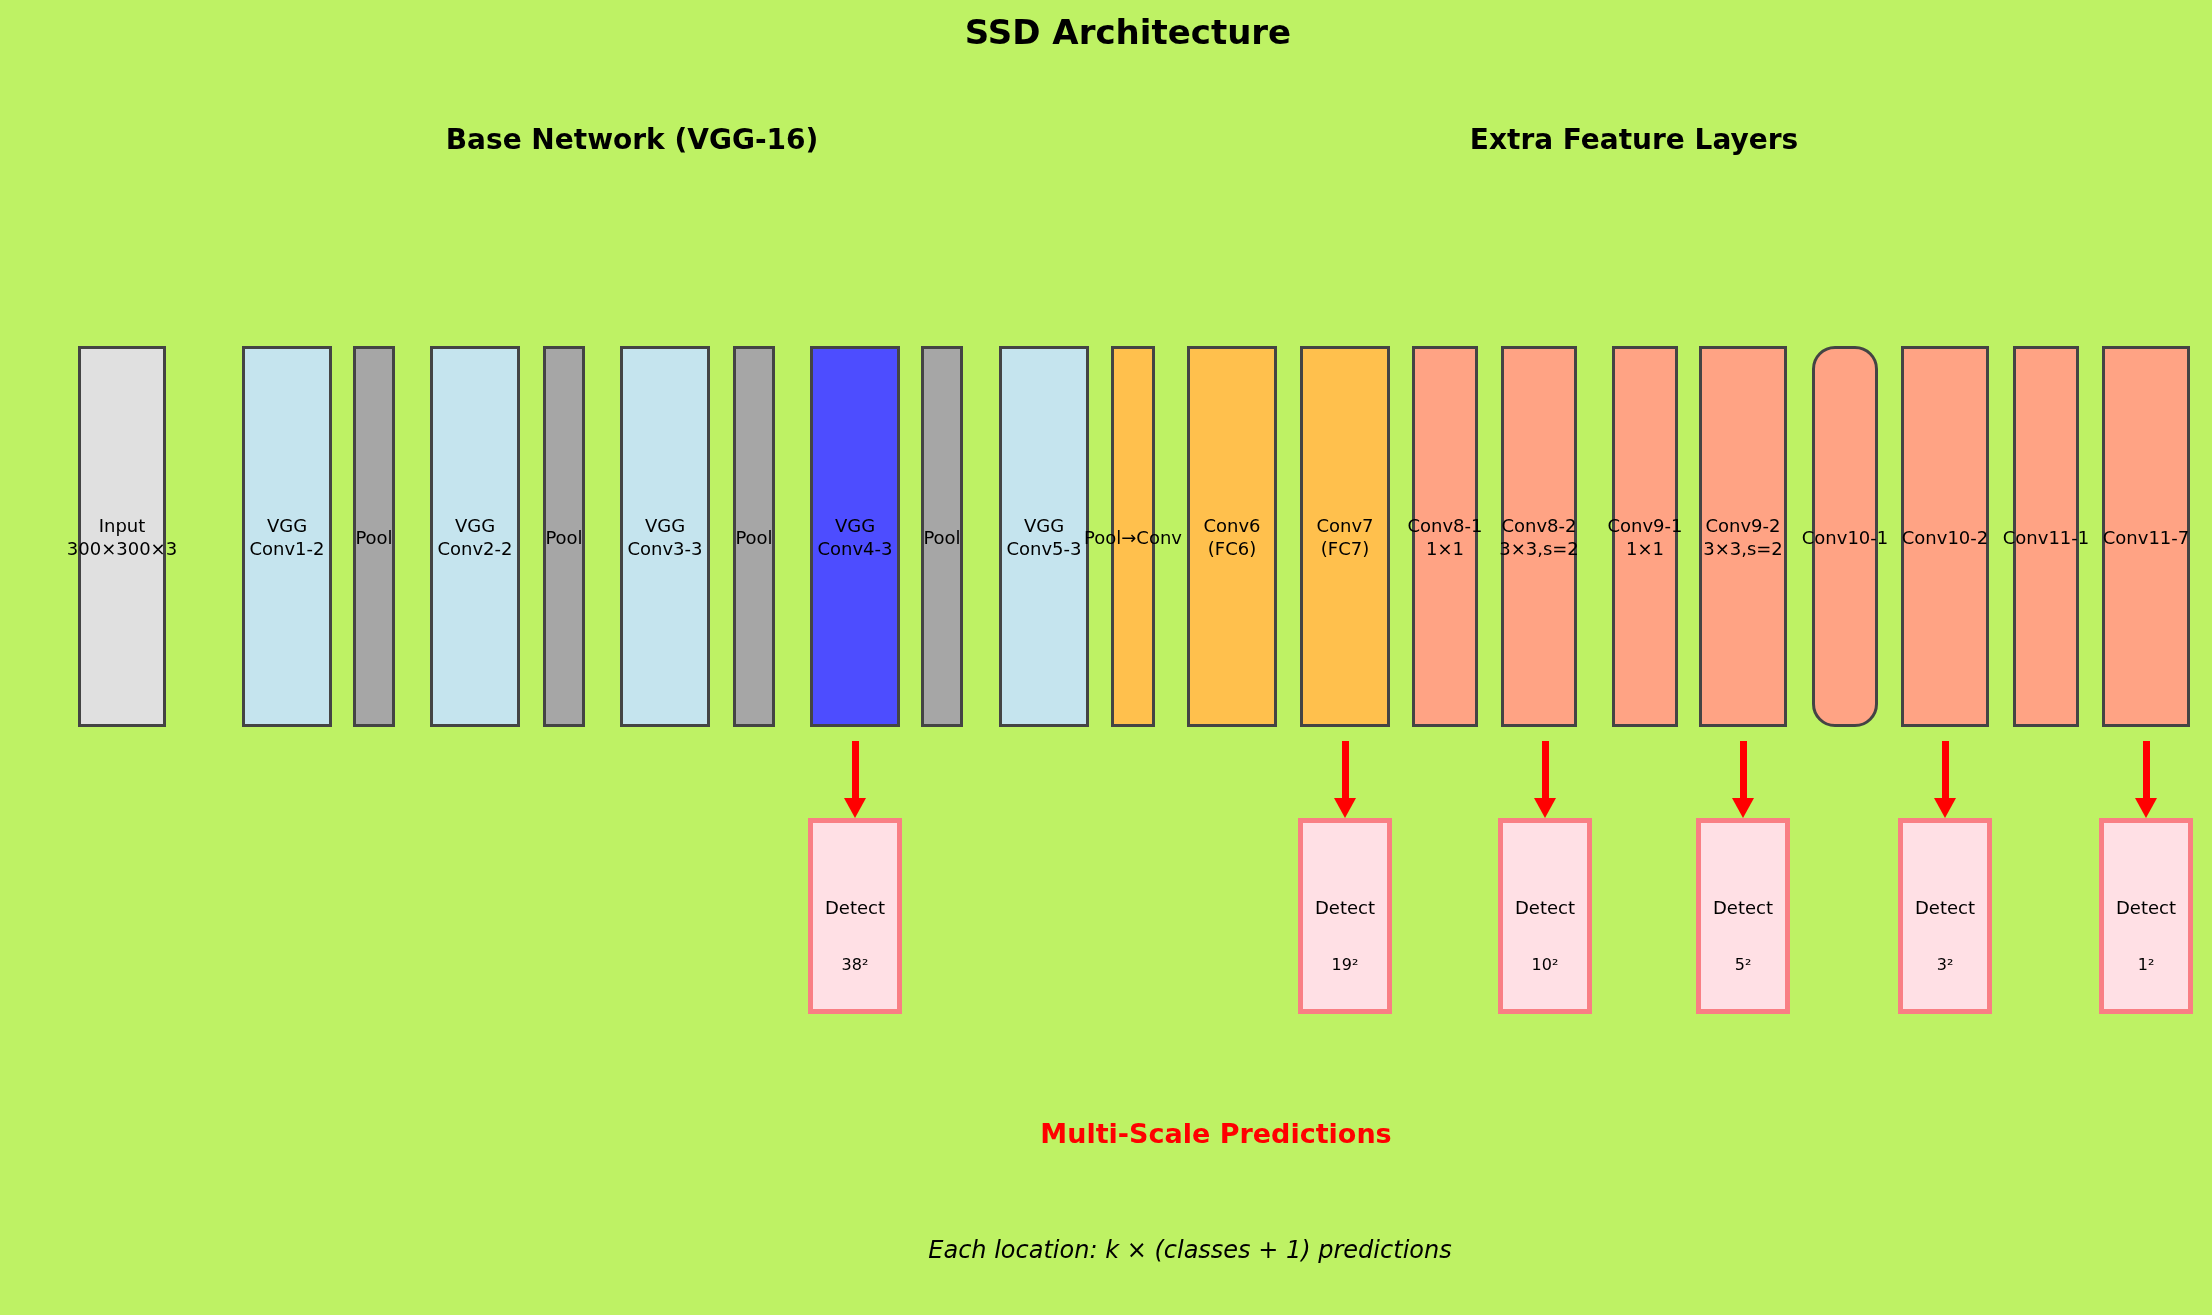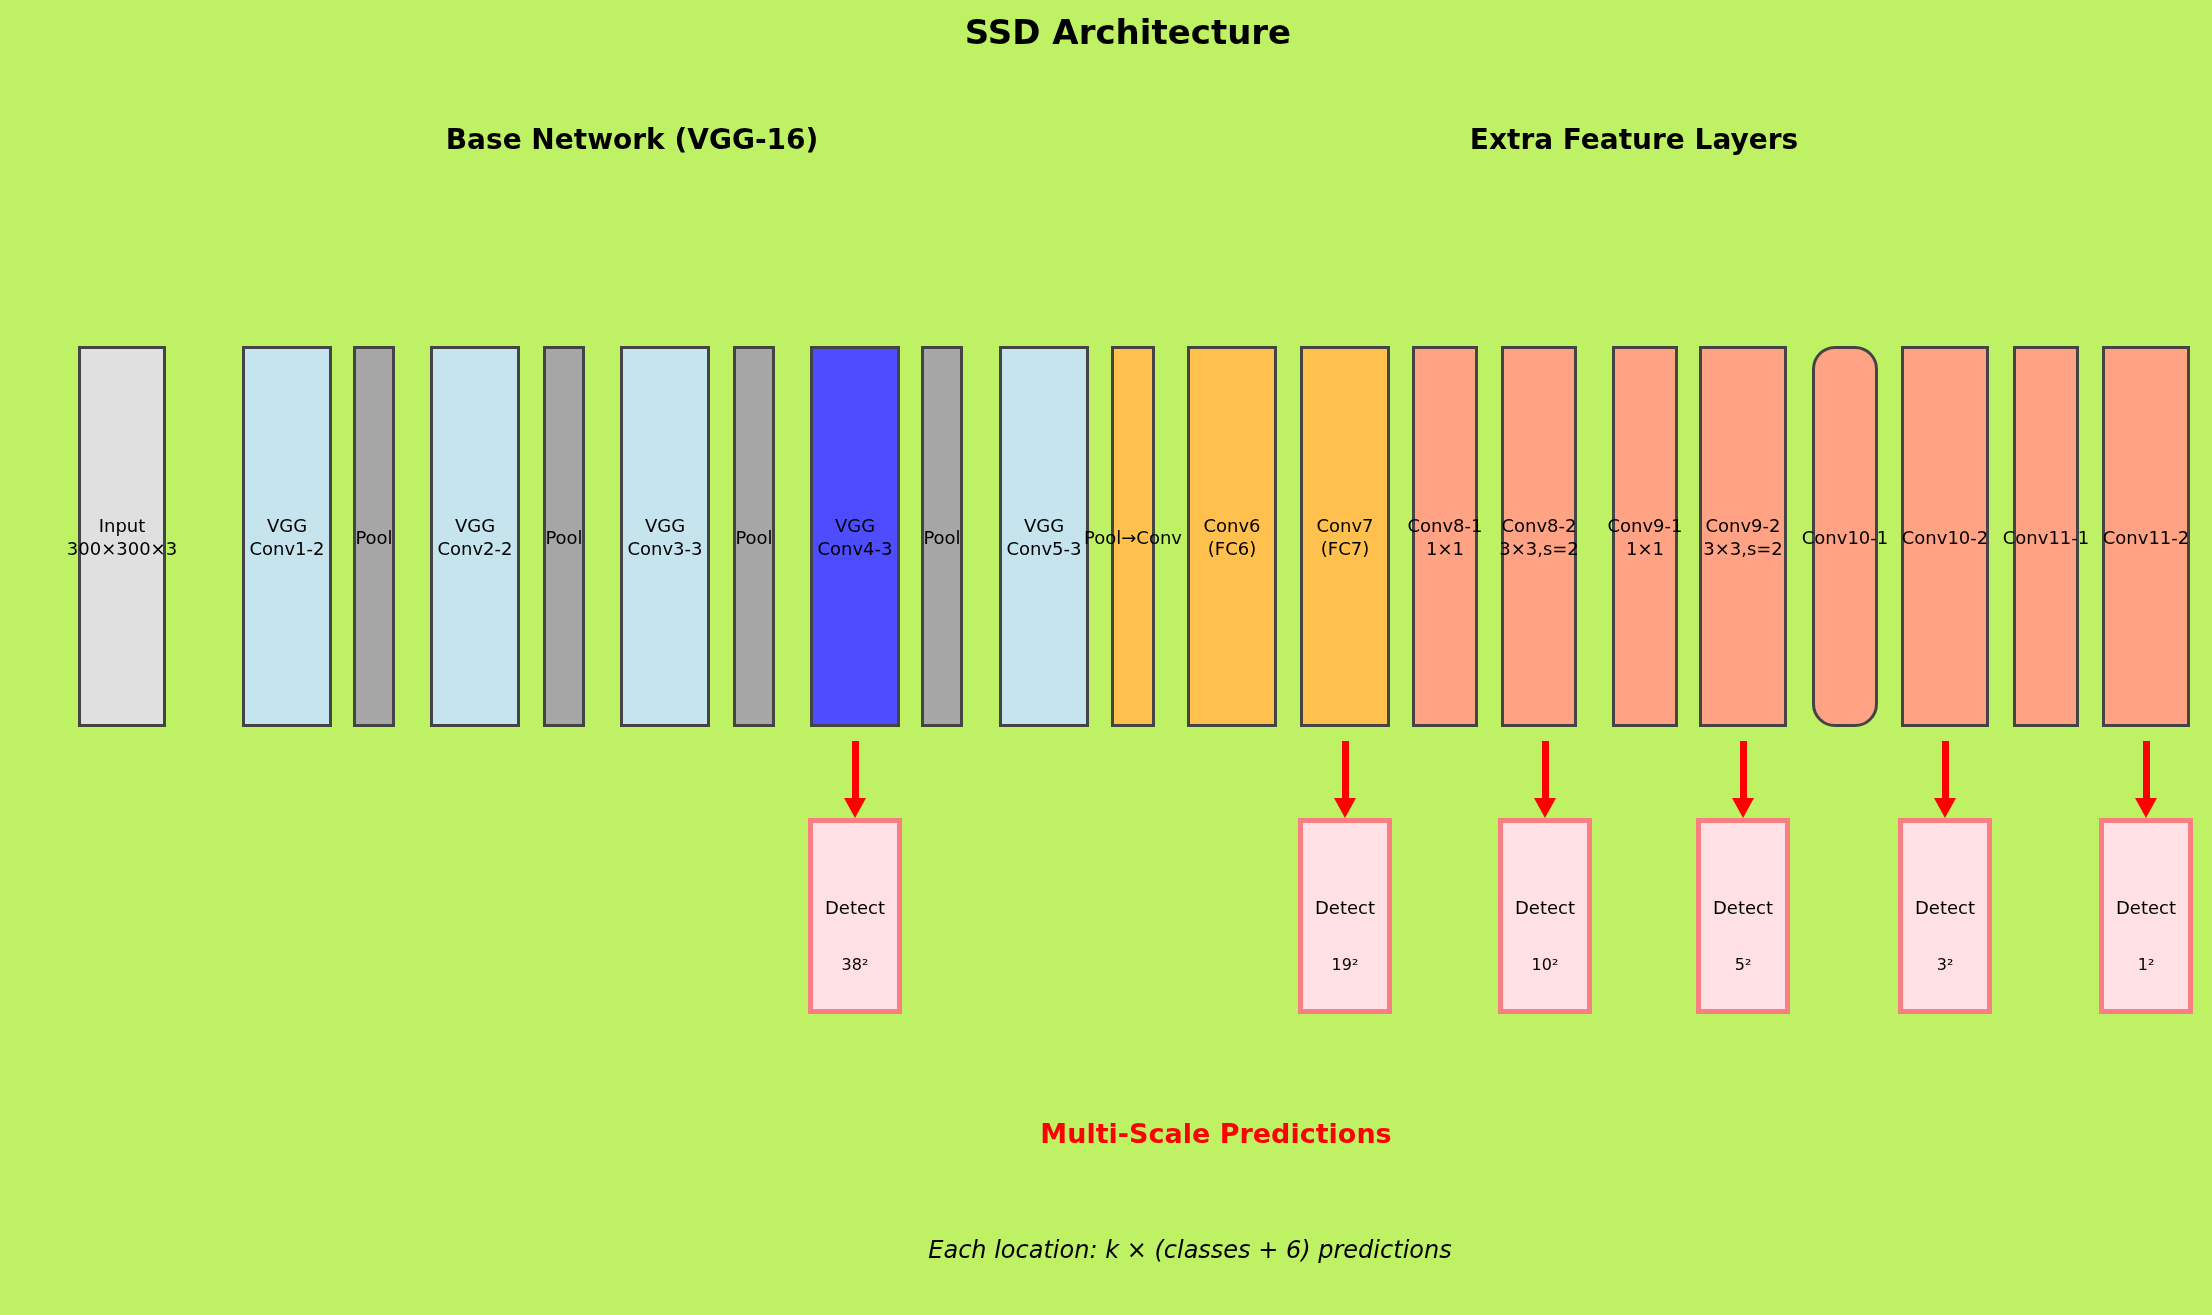--- a/index.html
+++ b/index.html
@@ -166,21 +166,21 @@
           <div>Conv10-2</div>
         </div>
       </div>
       <div class="layer" style="left: 2013px; width: 66px; background: rgb(255, 163, 132); border-color: rgb(68, 68, 68);">
         <div class="layer-label">
           <div>Conv11-1</div>
         </div>
       </div>
       <div class="layer" style="left: 2102px; width: 88px; background: rgb(255, 163, 132); border-color: rgb(68, 68, 68);">
         <div class="layer-label">
-          <div>Conv11-2</div>
+          <div>Conv11-7</div>
         </div>
       </div>
     </div>
   <div>
       <div class="arrow-stem" style="left: 852px; background: rgb(255, 0, 0);"></div>
       <div class="arrow-head" style="left: 844px; border-top: 20px solid rgb(255, 0, 0);"></div>
       <div class="detect" style="left: 808px; background: rgb(255, 224, 229); border-color: rgb(249, 127, 132);">
         <div class="detect-label">Detect</div>
         <div class="detect-size">38²</div>
       </div>
@@ -210,14 +210,14 @@
       </div>
       <div class="arrow-stem" style="left: 2143px; background: rgb(255, 0, 0);"></div>
       <div class="arrow-head" style="left: 2135px; border-top: 20px solid rgb(255, 0, 0);"></div>
       <div class="detect" style="left: 2099px; background: rgb(255, 224, 229); border-color: rgb(249, 127, 132);">
         <div class="detect-label">Detect</div>
         <div class="detect-size">1²</div>
       </div>
     </div>
 
   <div class="multi-scale" style="left: 1190px; color: rgb(255, 0, 0);">Multi-Scale Predictions</div>
-  <div class="note" style="left: 1190px;">Each location: k × (classes + 6) predictions</div>
+  <div class="note" style="left: 1190px;">Each location: k × (classes + 1) predictions</div>
 </div>
 
 </body></html>

